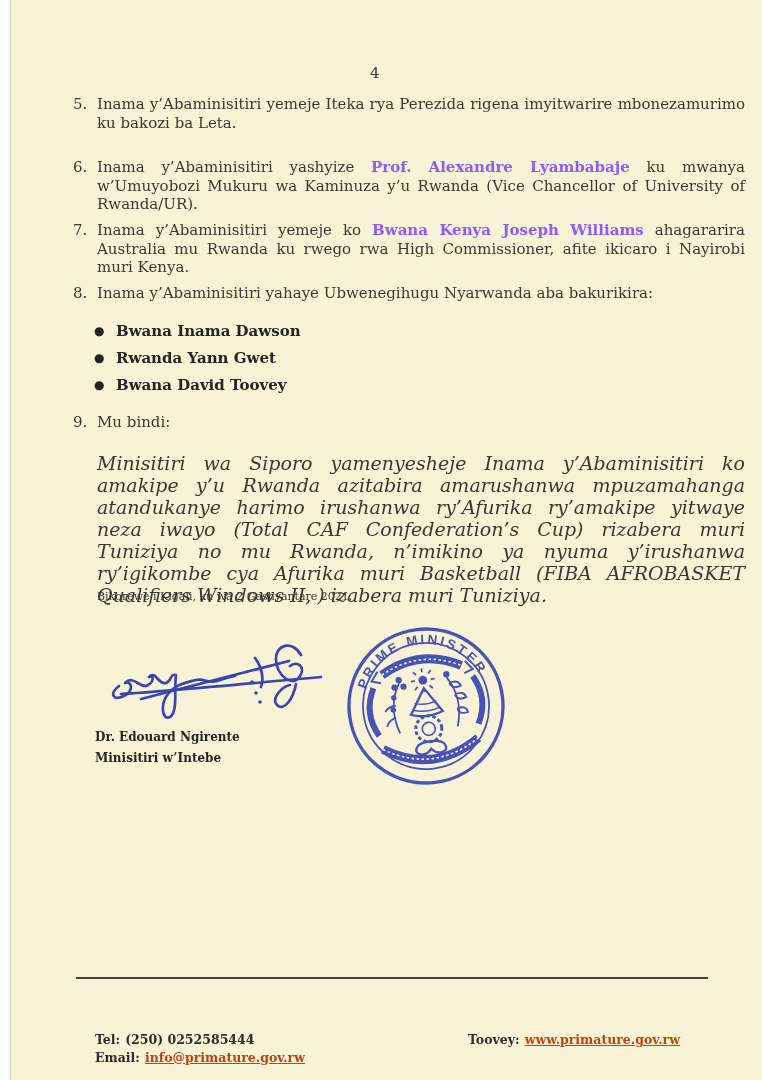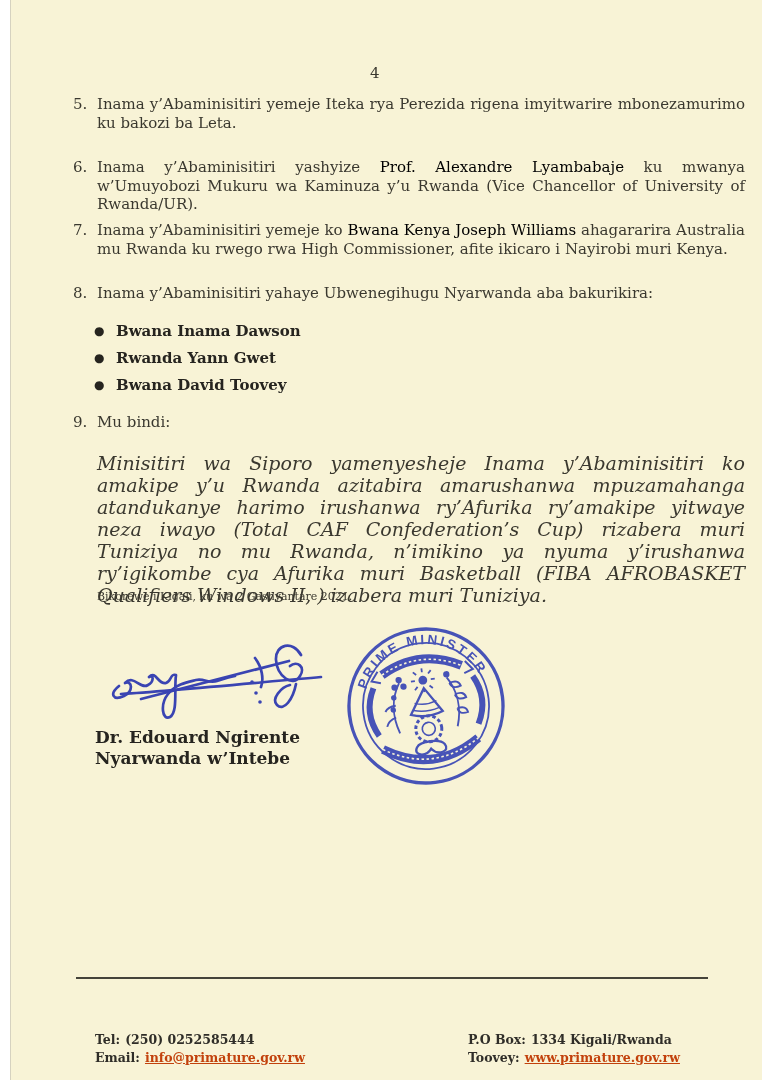--- a/index.html
+++ b/index.html
@@ -6,29 +6,29 @@
   .page{
     position:relative;width:762px;height:1080px;overflow:hidden;
     background:#f8f3d6;
     font-family:"DejaVu Serif", serif;
     color:#3a382f;
   }
   .edge-strip{position:absolute;left:0;top:0;width:10px;height:1080px;background:#ffffff;border-right:1px solid #d6d2c0;}
   .page-number{position:absolute;top:64px;left:370px;font-size:15px;letter-spacing:.5px;}
   .list-item{position:absolute;left:97px;width:648px;font-size:15px;line-height:18.6px;text-align:justify;}
   .list-item .num{position:absolute;left:-24px;}
-  .b{font-weight:normal;color:#000000;}
+  .b{font-weight:bold;color:#8b5cf6;}
   .i{}
   .bullet-list{position:absolute;left:94px;top:322px;width:500px;}
   .bullet-row{display:flex;align-items:flex-start;height:27px;font-size:15px;font-weight:bold;color:#26241f;}
   .bullet-row .dot{width:22px;font-size:12px;padding-top:2px;color:#26241f;}
   .body-paragraph{position:absolute;left:97px;top:452px;width:648px;font-size:19px;line-height:22px;text-align:justify;font-style:italic;}
   .dateline{position:absolute;left:97px;top:590px;font-size:11px;}
   .signature{position:absolute;left:103px;top:624px;width:228px;height:102px;}
-  .signer{position:absolute;left:95px;top:727px;font-size:17px;font-weight:bold;color:#26241f;line-height:20.5px;}
+  .signer{position:absolute;left:95px;top:727px;font-size:12px;font-weight:bold;color:#26241f;line-height:20.5px;}
   .seal{position:absolute;left:340px;top:618px;width:172px;height:172px;}
   .footer-rule{position:absolute;left:76px;top:977px;width:632px;height:2px;background:#45433a;}
   .footer-col{position:absolute;top:983px;font-size:12.5px;font-weight:bold;line-height:17.5px;color:#2f2d28;font-family:"DejaVu Serif",serif;margin-top:48px;}
   .footer-left{left:95px;}
   .footer-right{left:468px;}
   .flabel{margin-right:5px;}
   .link{color:#c2410c;text-decoration:underline;cursor:pointer;}
 </style>
 </head>
 <body>
@@ -91,21 +91,21 @@
       <path d="M198,31 C190,16 172,20 173,36 C174,52 190,64 197,52 C203,43 194,36 187,42"></path>
       <path d="M193,60 C190,75 181,88 174,81 C168,75 178,63 187,61"></path>
       <circle cx="149" cy="58" r="1.8" fill="#2a36b0" stroke="none"></circle>
       <circle cx="153" cy="69" r="1.8" fill="#2a36b0" stroke="none"></circle>
       <circle cx="157" cy="78" r="1.8" fill="#2a36b0" stroke="none"></circle>
     </g>
   </svg>
 
   <div class="signer">
     <div>Dr. Edouard Ngirente</div>
-    <div>Nyarwanda w’Intebe</div>
+    <div>Minisitiri w’Intebe</div>
   </div>
 
   <svg class="seal" viewBox="0 0 172 172">
     <g transform="rotate(-7 86 88)" fill="none" stroke="#2f3eb3" opacity="0.88">
       <circle cx="86" cy="88" r="77" stroke-width="3.4"></circle>
       <circle cx="86" cy="88" r="63" stroke-width="1.8"></circle>
       <path id="sealArc" d="M 24,88 A 62,62 0 0 1 148,88" stroke="none"></path>
       <text font-family="Liberation Sans, sans-serif" font-size="13.5" font-weight="bold" letter-spacing="2.5" fill="#2f3eb3" stroke="none">
         <textPath href="#sealArc" startOffset="50%" text-anchor="middle">PRIME MINISTER</textPath>
       </text>
@@ -151,19 +151,16 @@
     <div>
       <span class="flabel">Tel:</span><span>(250) 0252585444</span>
     </div>
     <div>
       <span class="flabel">Email:</span><span class="link">info@primature.gov.rw</span>
     </div>
   </div>
 
   <div class="footer-col footer-right">
     <div>
-      <span class="flabel">P.O Box:</span><span>1334 Kigali/Rwanda</span>
-    </div>
-    <div>
       <span class="flabel">Toovey:</span><span class="link">www.primature.gov.rw</span>
     </div>
   </div>
 </div>
 
 </body></html>

